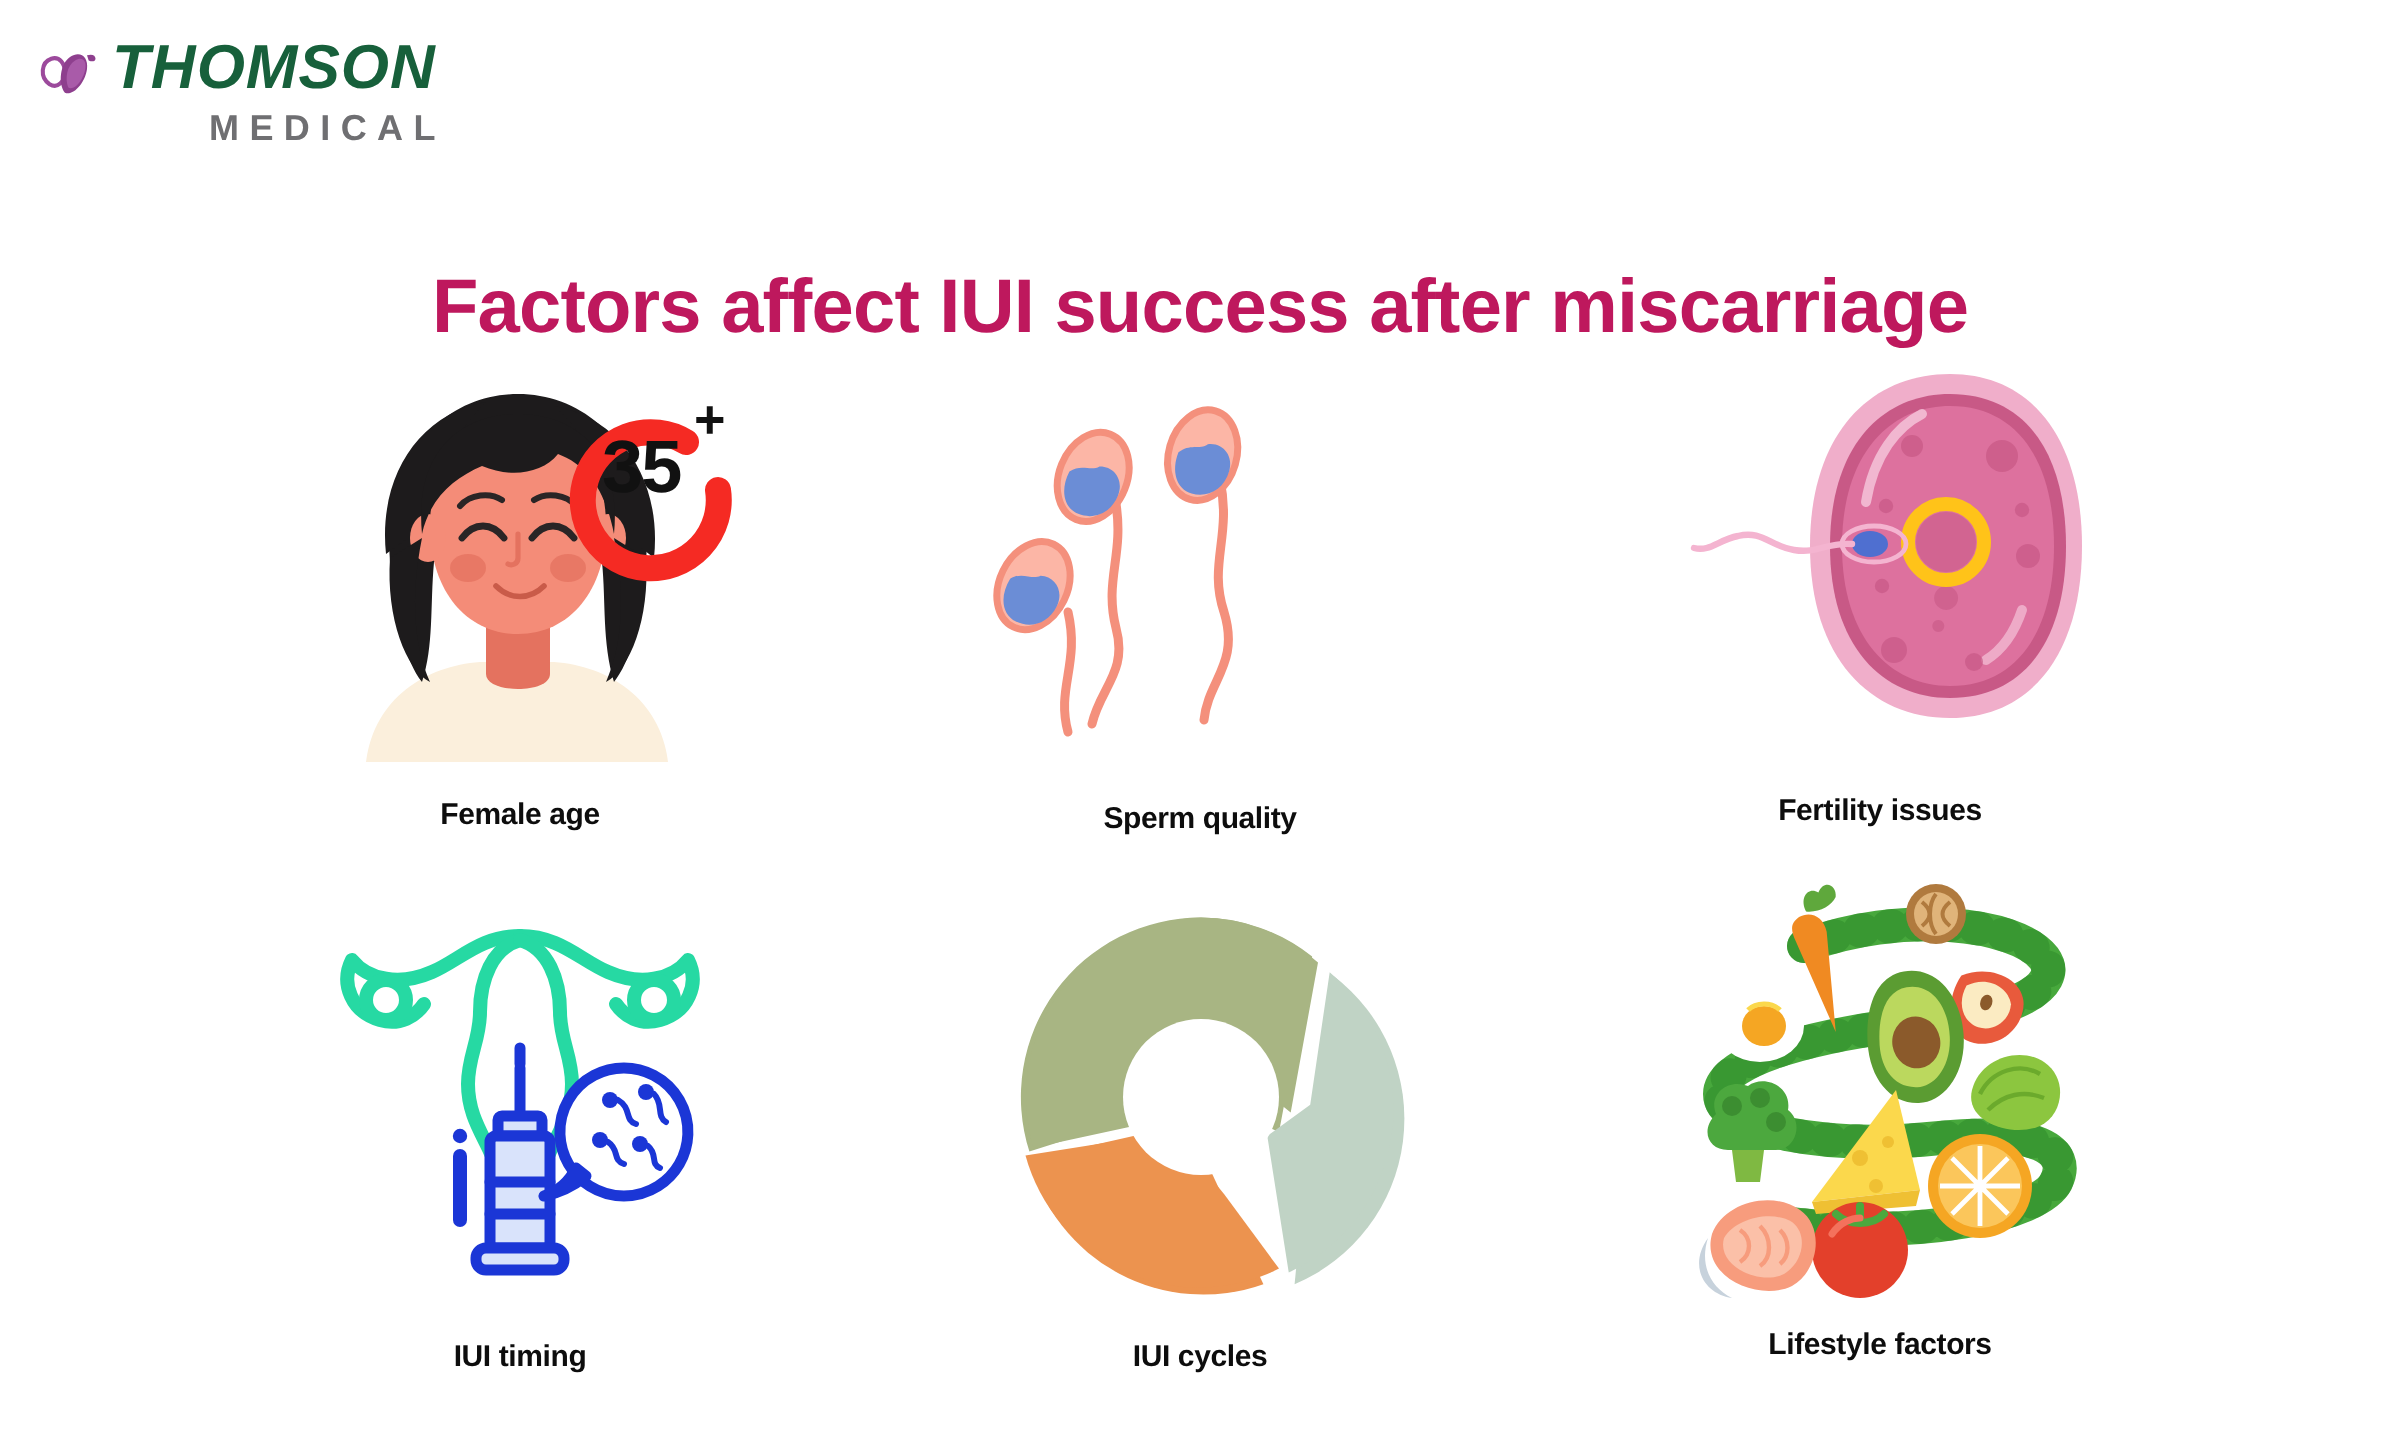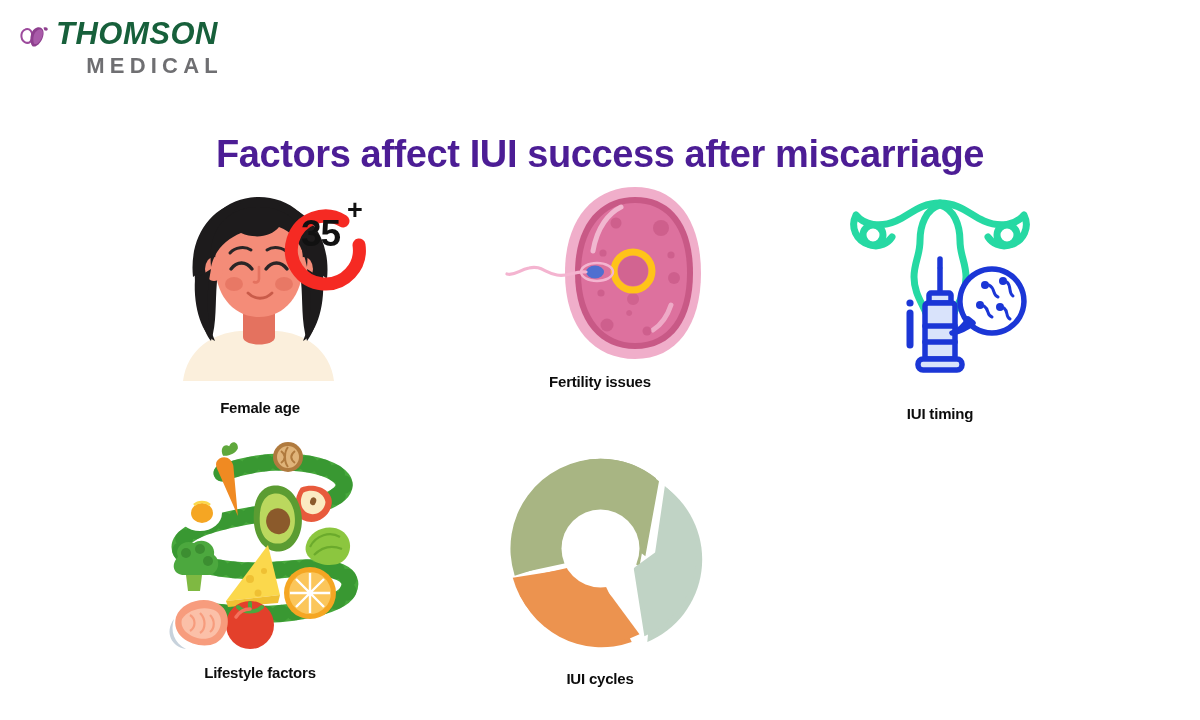--- a/index.html
+++ b/index.html
@@ -42,40 +42,40 @@
     font-family: "Liberation Sans", sans-serif;
     font-size: 31px;
     font-weight: bold;
     letter-spacing: 0.5px;
     color: #17603b;
     line-height: 1.05;
     font-style: italic;
   }
   .logo-secondary {
     font-family: "Liberation Sans", sans-serif;
-    font-size: 22px;
+    font-size: 18px;
     font-weight: bold;
     letter-spacing: 5.2px;
     color: #6f6f72;
     margin-top: 4px;
     margin-right: -5px;
   }
 
   
   .page-title {
     position: absolute;
     left: 0;
     right: 0;
     top: 108px;
     text-align: center;
     font-family: "Liberation Sans", sans-serif;
     font-size: 38px;
     font-weight: bold;
     letter-spacing: -0.4px;
-    color: #4c1d95;
+    color: #be185d;
   }
 
   
   .grid {
     position: absolute;
     left: 90px;
     top: 175px;
     width: 1020px;
     height: 530px;
     display: grid;
@@ -105,21 +105,21 @@
     text-align: center;
     letter-spacing: -0.2px;
     white-space: nowrap;
   }
   
   .cell-female .art { margin-top: 6px; }
   .cell-female .cell-label { margin-top: 18px; }
   .cell-sperm .art { margin-top: 14px; }
   .cell-sperm .cell-label { margin-top: 12px; }
   .cell-fertility .art { margin-top: -2px; }
-  .cell-fertility .cell-label { }
+  .cell-fertility .cell-label { margin-top: 24px; }
   .cell-timing .art { margin-top: 6px; }
   .cell-timing .cell-label { margin-top: 24px; }
   .cell-cycles .art { margin-top: 8px; }
   .cell-cycles .cell-label { margin-top: 22px; }
   .cell-lifestyle .art { margin-top: 0px; }
   .cell-lifestyle .cell-label { margin-top: 24px; }
 
   svg { display: block; overflow: visible; }
 </style>
 </head>
@@ -188,20 +188,47 @@
       </svg>
 
       <div style="position:absolute; left:150px; top:15px; width:80px; height:80px;">
         <span style="position:absolute; left:6px; top:17px; font-size:37px; font-weight:bold; letter-spacing:-1px; color:#111111; font-family:'Liberation Sans', sans-serif;">35</span>
         <span style="position:absolute; left:52px; top:-1px; font-size:27px; font-weight:bold; color:#111111; font-family:'Liberation Sans', sans-serif;">+</span>
       </div>
     </div>
     <div class="cell-label">Female age</div>
   </div>
 
+  <div class="cell cell-sperm">
+    <div class="art">
+      <svg viewBox="0 0 200 190" width="200" height="190" aria-hidden="true">
+        <g fill="none" stroke="#F4907C" stroke-width="4.5" stroke-linecap="round">
+          <path d="M58 58 C62 84 52 96 58 120 C64 142 50 150 46 168"></path>
+          <path d="M110 46 C116 74 104 88 112 112 C120 138 104 146 102 166"></path>
+          <path d="M34 112 C40 138 28 150 34 172"></path>
+        </g>
+
+        <g transform="translate(40,18) rotate(22)">
+          <ellipse cx="16" cy="22" rx="17" ry="23" fill="#FCB6A6" stroke="#F4907C" stroke-width="3.5"></ellipse>
+          <path d="M4 24 C8 18 14 20 17 16 C24 13 31 18 31 26 C31 36 24 42 16 42 C8 42 3 34 4 24 Z" fill="#6B8DD6"></path>
+        </g>
+
+        <g transform="translate(92,8) rotate(16)">
+          <ellipse cx="16" cy="22" rx="17" ry="23" fill="#FCB6A6" stroke="#F4907C" stroke-width="3.5"></ellipse>
+          <path d="M4 24 C8 18 14 20 17 16 C24 13 31 18 31 26 C31 36 24 42 16 42 C8 42 3 34 4 24 Z" fill="#6B8DD6"></path>
+        </g>
+
+        <g transform="translate(12,72) rotate(26)">
+          <ellipse cx="16" cy="22" rx="17" ry="23" fill="#FCB6A6" stroke="#F4907C" stroke-width="3.5"></ellipse>
+          <path d="M4 24 C8 18 14 20 17 16 C24 13 31 18 31 26 C31 36 24 42 16 42 C8 42 3 34 4 24 Z" fill="#6B8DD6"></path>
+        </g>
+      </svg>
+    </div>
+    <div class="cell-label">Sperm quality</div>
+  </div>
 
   <div class="cell cell-fertility">
     <div class="art">
       <svg viewBox="0 0 230 200" width="230" height="200" aria-hidden="true">
 
         <path d="M80 100 C80 44 110 14 150 14 C192 14 216 48 216 100 C216 152 192 186 150 186
                  C110 186 80 156 80 100 Z" fill="#F0AECA"></path>
 
         <path d="M90 100 C90 50 116 24 150 24 C188 24 208 54 208 100 C208 146 188 176 150 176
                  C116 176 90 150 90 100 Z" fill="#C85986"></path>
@@ -274,20 +301,41 @@
             <path d="M167 101 C172 106 168 112 173 115"></path>
             <path d="M144 125 C150 129 146 134 152 136"></path>
             <path d="M164 127 C169 131 165 136 170 138"></path>
           </g>
         </g>
       </svg>
     </div>
     <div class="cell-label">IUI timing</div>
   </div>
 
+  <div class="cell cell-cycles">
+    <div class="art">
+      <svg viewBox="0 0 200 200" width="195" height="195" aria-hidden="true">
+
+        <path d="M100 100 L100 8 A92 92 0 0 1 157 28 L140 118 Z
+                 M100 100 L100 8 A92 92 0 0 0 12 128 L100 100 Z" fill="#A8B583"></path>
+        <path d="M100 8 A92 92 0 0 1 160 31 L146 108 L126 92 L102 130 L88 110 L14 126
+                 A92 92 0 0 1 100 8 Z" fill="#A8B583"></path>
+
+        <path d="M168 38 L156 112 L148 196 A92 92 0 0 0 168 38 Z" fill="#C0D3C5"></path>
+        <path d="M166 36 A92 92 0 0 1 145 190 L134 120 L156 104 Z" fill="#C0D3C5"></path>
+
+        <path d="M12 132 L92 114 L106 140 L132 196 A92 92 0 0 1 12 132 Z" fill="#EC934F"></path>
+        <path d="M10 130 A92 92 0 0 0 140 188 L112 150 L86 118 Z" fill="#EC934F"></path>
+
+        <circle cx="100" cy="100" r="40" fill="#FFFFFF"></circle>
+      </svg>
+    </div>
+    <div class="cell-label">IUI cycles</div>
+  </div>
+
   <div class="cell cell-lifestyle">
     <div class="art">
       <svg viewBox="0 0 200 210" width="200" height="210" aria-hidden="true">
 
         <g>
           <path d="M62 38 C110 20 168 26 182 44 C192 58 166 72 122 76 C70 82 20 94 20 112
                    C20 130 72 140 130 134 C178 129 196 140 188 156 C180 172 120 186 48 176" fill="none" stroke="#47A83C" stroke-width="17" stroke-linecap="round"></path>
           <path d="M62 38 C110 20 168 26 182 44 C192 58 166 72 122 76 C70 82 20 94 20 112
                    C20 130 72 140 130 134 C178 129 196 140 188 156 C180 172 120 186 48 176" fill="none" stroke="#2E8B29" stroke-width="17" stroke-linecap="round" stroke-dasharray="1.5 13" opacity="0.55"></path>
         </g>
@@ -362,34 +410,13 @@
           <g stroke="#F79C7D" stroke-width="2.2" fill="none">
             <path d="M24 20 C30 24 30 32 24 36 M34 18 C40 24 40 34 34 38 M44 20 C49 25 49 33 44 37"></path>
           </g>
           <path d="M8 24 C4 36 8 48 20 54 C6 52 -2 38 8 24 Z" fill="#C7D2DC"></path>
         </g>
       </svg>
     </div>
     <div class="cell-label">Lifestyle factors</div>
   </div>
 
-  <div class="cell cell-cycles">
-    <div class="art">
-      <svg viewBox="0 0 200 200" width="195" height="195" aria-hidden="true">
-
-        <path d="M100 100 L100 8 A92 92 0 0 1 157 28 L140 118 Z
-                 M100 100 L100 8 A92 92 0 0 0 12 128 L100 100 Z" fill="#A8B583"></path>
-        <path d="M100 8 A92 92 0 0 1 160 31 L146 108 L126 92 L102 130 L88 110 L14 126
-                 A92 92 0 0 1 100 8 Z" fill="#A8B583"></path>
-
-        <path d="M168 38 L156 112 L148 196 A92 92 0 0 0 168 38 Z" fill="#C0D3C5"></path>
-        <path d="M166 36 A92 92 0 0 1 145 190 L134 120 L156 104 Z" fill="#C0D3C5"></path>
-
-        <path d="M12 132 L92 114 L106 140 L132 196 A92 92 0 0 1 12 132 Z" fill="#EC934F"></path>
-        <path d="M10 130 A92 92 0 0 0 140 188 L112 150 L86 118 Z" fill="#EC934F"></path>
-
-        <circle cx="100" cy="100" r="40" fill="#FFFFFF"></circle>
-      </svg>
-    </div>
-    <div class="cell-label">IUI cycles</div>
-  </div>
-
 </div>
 
 </body></html>

